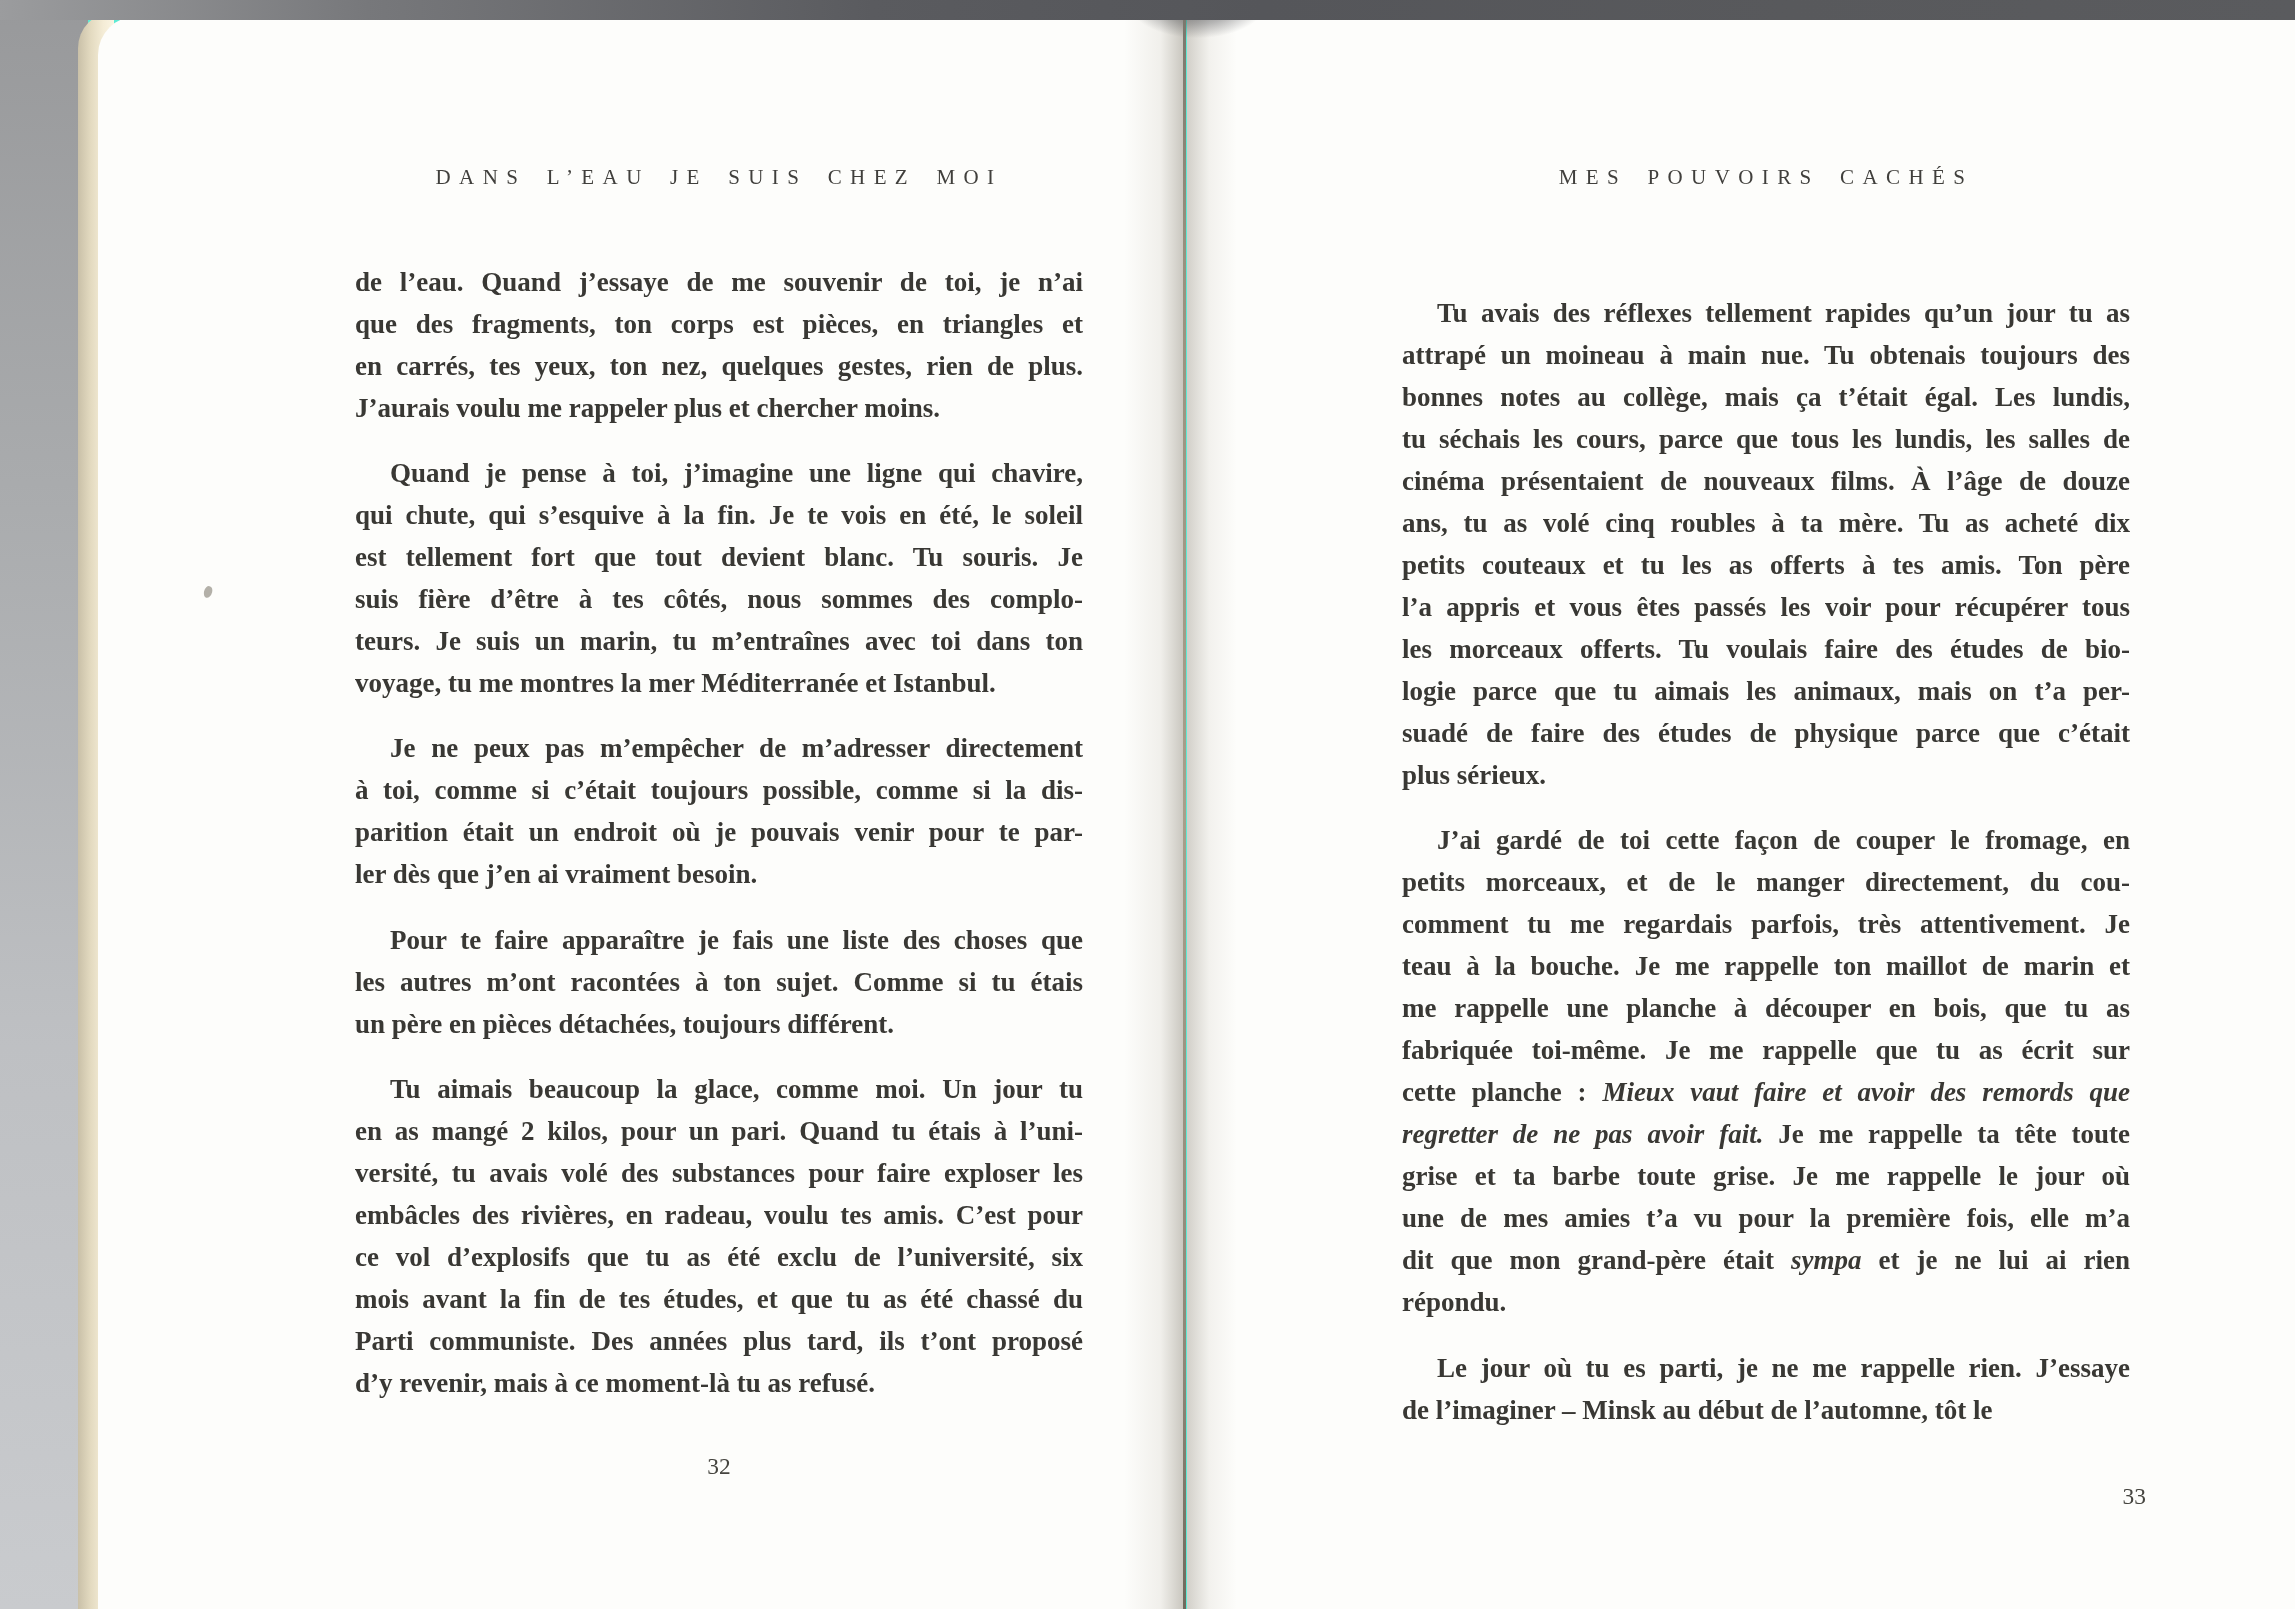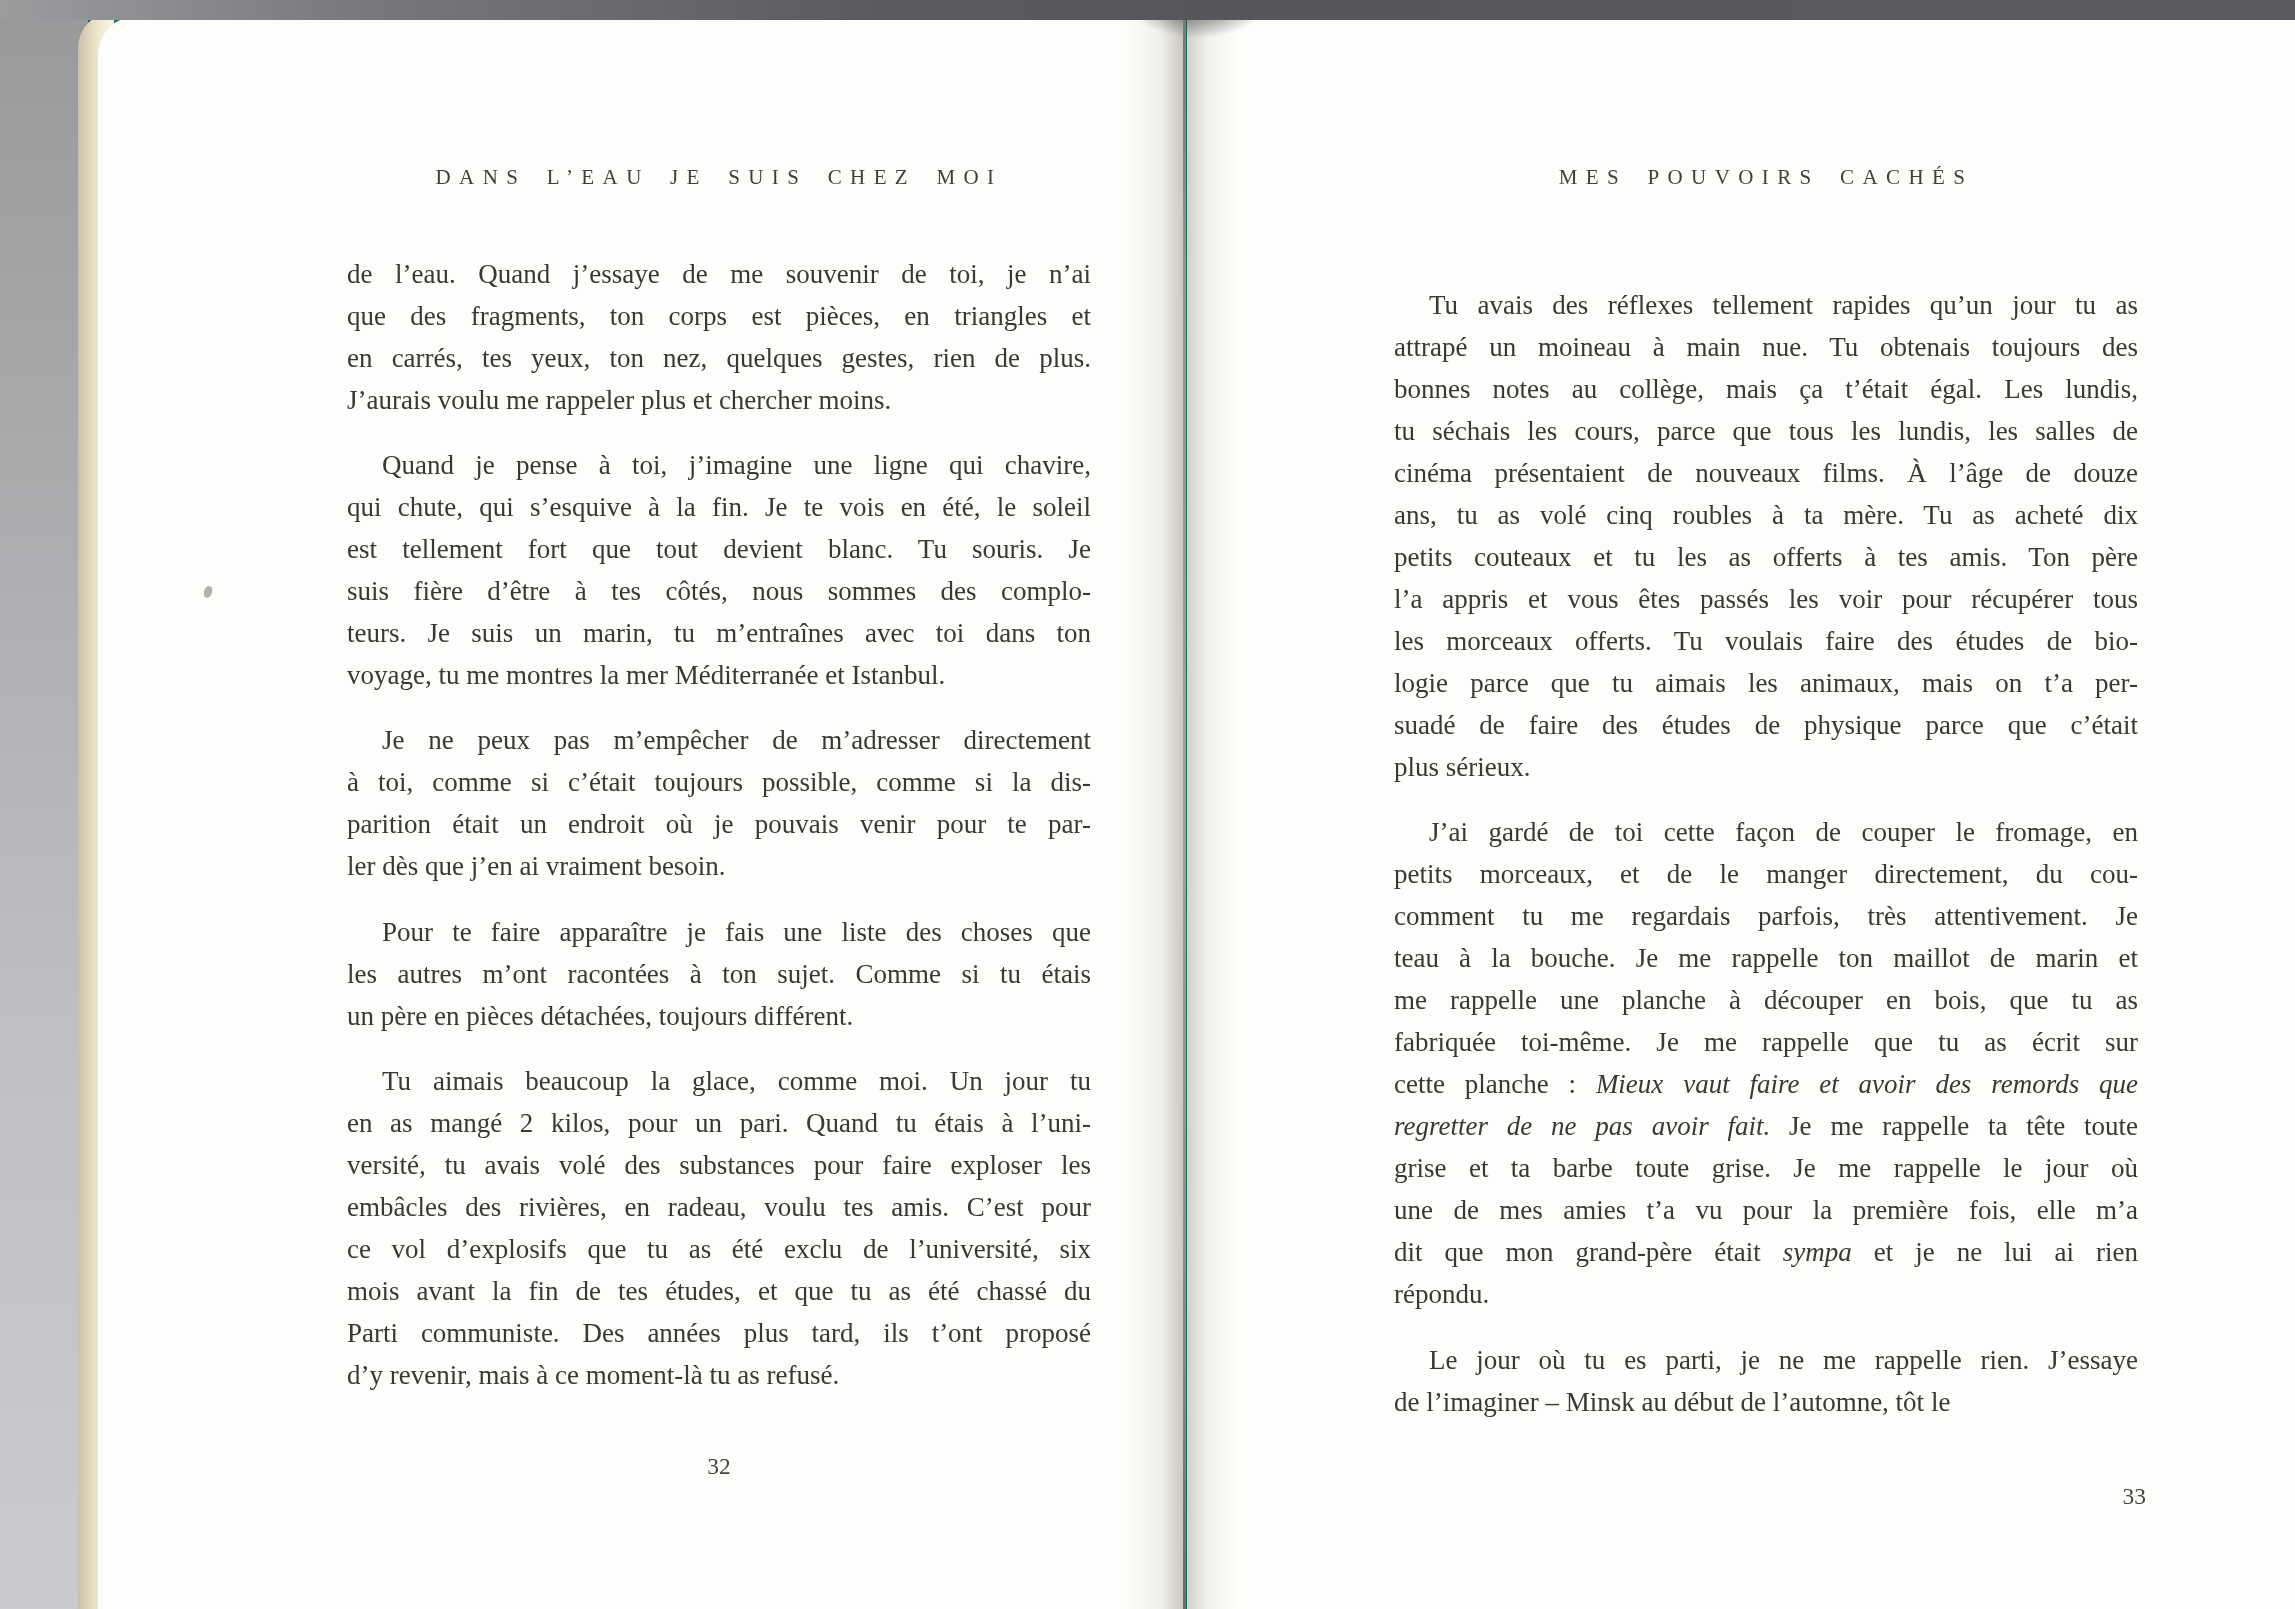--- a/index.html
+++ b/index.html
@@ -2,21 +2,21 @@
 <html style="font-size:9px"><head>
 <meta charset="utf-8">
 <title>Book spread scan</title>
 <style>
   html, body { margin: 0; padding: 0; background: #ffffff; }
   .canvas {
     position: relative;
     width: 2295px;
     height: 1609px;
     overflow: hidden;
-    background: #0f766e;
+    background: #5eead4;
     font-family: "Liberation Serif", "DejaVu Serif", serif;
   }
 
   
   .top-bar {
     position: absolute; left: 0; top: 0; width: 100%; height: 20px;
     background: linear-gradient(90deg, #9b9c9e 0%, #77787b 16%, #5a5b5f 38%, #55565a 55%, #58595c 78%, #5a5b5e 100%);
   }
 
   
@@ -76,21 +76,21 @@
 
   .text-col {
     position: absolute;
     width: 760px;
     color: #393834;
     font-size: 27px;
   }
   .page-left  .text-col { left: 241px; top: 229px; }
   .page-right .text-col { left: 199px; top: 257px; }
 
-  .para { margin: 8px; }
+  .para { margin: 16px; font-weight: bold; }
   .para + .para { margin-top: 23.4px; }
   .para.indent .line:first-child { text-indent: 35px; }
 
   .line {
     height: 42px;
     line-height: 42px;
     text-align: justify;
     text-align-last: justify;
   }
   .line.last { text-align-last: left; }

